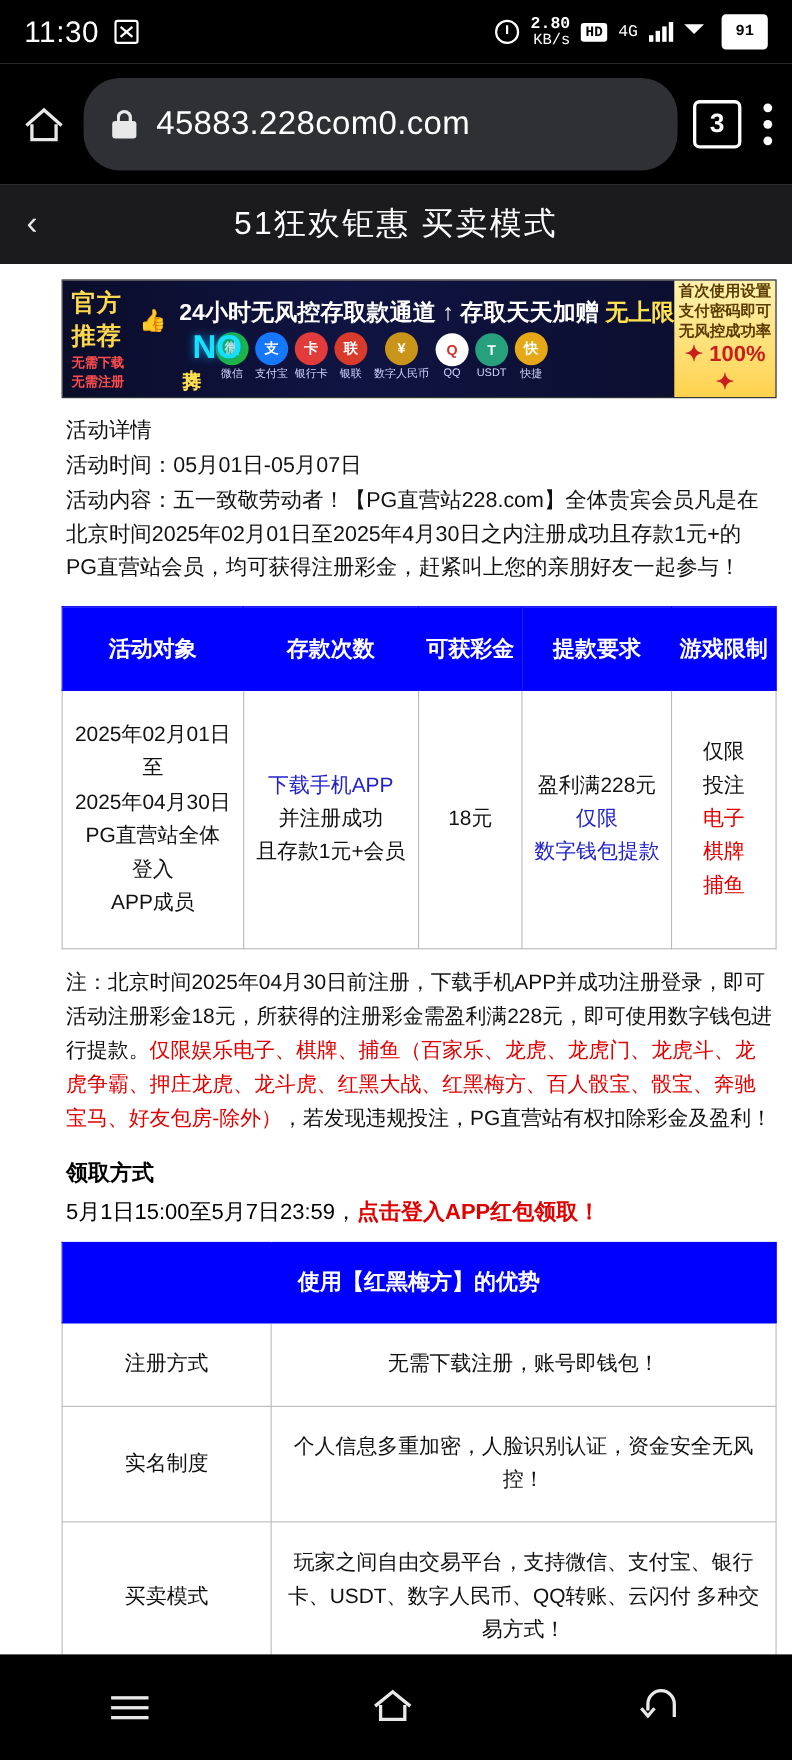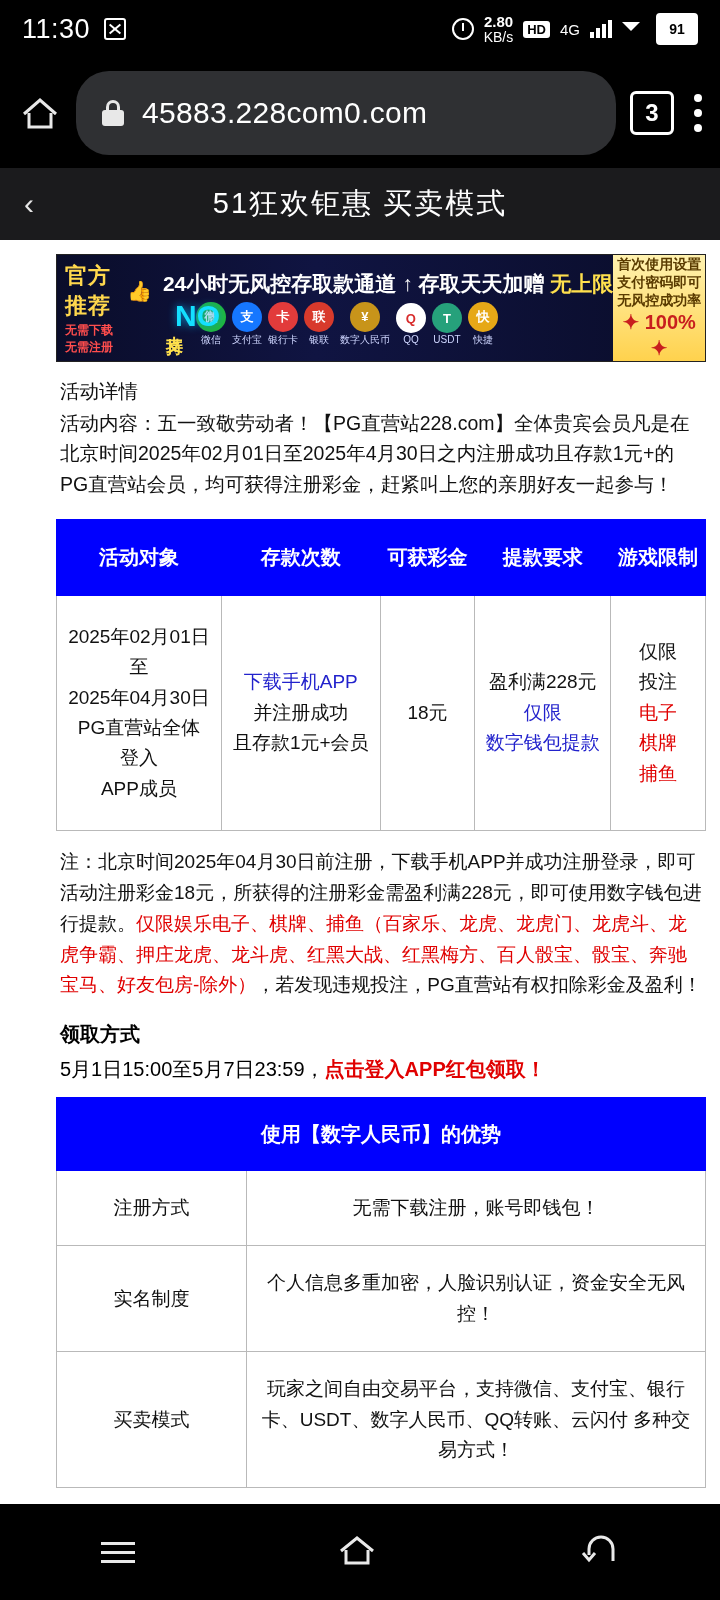--- a/index.html
+++ b/index.html
@@ -25,21 +25,21 @@
   .sb-time { font-size: 27px; letter-spacing: 0.5px; }
   .sb-sq {
     width: 22px; height: 22px; border: 2px solid #fff; border-radius: 3px;
     position: relative;
   }
   .sb-sq::before, .sb-sq::after {
     content: ""; position: absolute; left: 2px; top: 8px;
     width: 14px; height: 2px; background: #fff; transform: rotate(40deg);
   }
   .sb-sq::after { transform: rotate(-40deg); }
-  .sb-right { display: flex; align-items: center; gap: 10px; font-size: 15px; }
+  .sb-right { display: flex; align-items: center; gap: 10px; font-size: 15px; font-family: Liberation Mono, monospace; }
   .clock-ic {
     width: 22px; height: 22px; border: 2px solid #fff; border-radius: 50%;
     position: relative;
   }
   .clock-ic::after {
     content: ""; position: absolute; left: 8px; top: 3px;
     width: 2px; height: 8px; background: #fff;
   }
   .kbs { text-align: right; line-height: 1.05; font-size: 14px; }
   .kbs b { display: block; font-size: 15px; font-weight: bold; }
@@ -335,20 +335,21 @@
     <div class="bn-right">
       <span>首次使用设置</span>
       <span>支付密码即可</span>
       <span>无风控成功率</span>
       <span class="pct">✦ 100% ✦</span>
     </div>
   </div>
 
   <div class="detail">
     <p>活动详情</p>
+    <p>活动时间：05月01日-05月07日</p>
     <p>活动内容：五一致敬劳动者！【PG直营站228.com】全体贵宾会员凡是在北京时间2025年02月01日至2025年4月30日之内注册成功且存款1元+的PG直营站会员，均可获得注册彩金，赶紧叫上您的亲朋好友一起参与！</p>
   </div>
 
   <table class="t1">
     <tbody>
         <tr>
       <th>活动对象</th>
       <th>存款次数</th>
       <th>可获彩金</th>
       <th>提款要求</th>
@@ -390,21 +391,21 @@
   </div>
 
   <div class="sec-title">领取方式</div>
   <div class="claim">
     <span>5月1日15:00至5月7日23:59，</span><span class="hot">点击登入APP红包领取！</span>
   </div>
 
   <table class="t2">
     <tbody>
         <tr>
-      <td class="hdr" colspan="2">使用【数字人民币】的优势</td>
+      <td class="hdr" colspan="2">使用【红黑梅方】的优势</td>
     </tr>
     <tr>
       <td class="k">注册方式</td>
       <td>无需下载注册，账号即钱包！</td>
     </tr>
     <tr>
       <td class="k">实名制度</td>
       <td>个人信息多重加密，人脸识别认证，资金安全无风控！</td>
     </tr>
     <tr>

